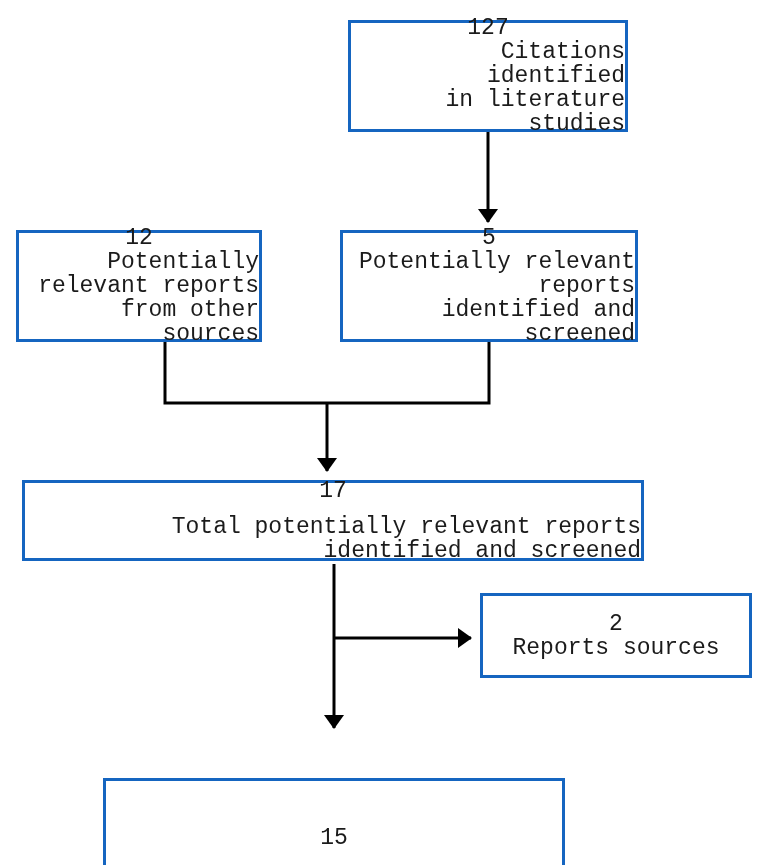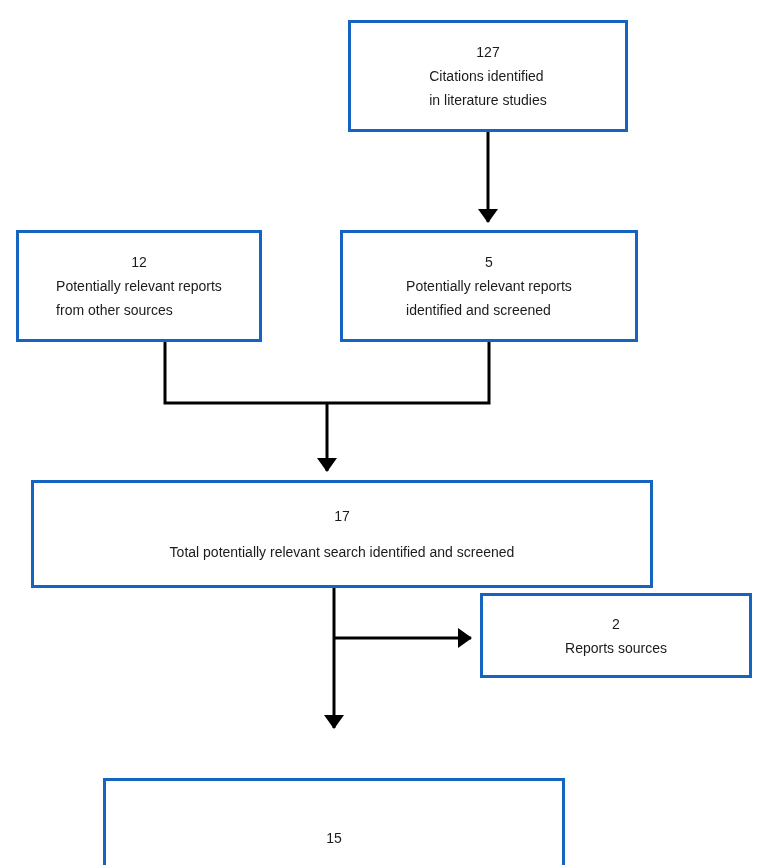--- a/index.html
+++ b/index.html
@@ -23,35 +23,36 @@
   }
   .flow-box {
     position: absolute;
     box-sizing: border-box;
     border: 3px solid #1565C0;
     background: #ffffff;
     display: flex;
     flex-direction: column;
     align-items: center;
     justify-content: center;
-    text-align: left;
+    text-align: right;
     color: #1b1b1b;
-    font-size: 14px;
+    font-size: 23px;
     line-height: 24px;
+    font-family: Liberation Mono, monospace;
   }
   .flow-box .count {
     white-space: pre-line;
   }
   .flow-box .label {
     white-space: pre-line;
   }
   .box-citations { left: 348px; top: 20px;  width: 280px; height: 112px; }
   .box-other     { left: 16px;  top: 230px; width: 246px; height: 112px; }
   .box-screened  { left: 340px; top: 230px; width: 298px; height: 112px; }
-  .box-total     { left: 31px;  top: 480px; width: 622px; height: 108px; gap: 12px;  }
+  .box-total     { left: 22px;  top: 480px; width: 622px; height: 81px; gap: 12px;  }
   .box-excluded  { left: 480px; top: 593px; width: 272px; height: 85px;  }
   .box-included  { left: 103px; top: 778px; width: 462px; height: 120px; }
 </style>
 </head>
 <body>
 
 <div class="canvas">
 
   <svg class="connector-layer" viewBox="0 0 765 865" xmlns="http://www.w3.org/2000/svg">
     <defs>
@@ -83,21 +84,21 @@
   </div>
 
   <div class="flow-box box-screened">
     <div class="count">5</div>
     <div class="label">Potentially relevant reports
 identified and screened</div>
   </div>
 
   <div class="flow-box box-total">
     <div class="count">17</div>
-    <div class="label">Total potentially relevant search identified and screened</div>
+    <div class="label">Total potentially relevant reports identified and screened</div>
   </div>
 
   <div class="flow-box box-excluded">
     <div class="count">2</div>
     <div class="label">Reports sources</div>
   </div>
 
   <div class="flow-box box-included">
     <div class="count">15</div>
   </div>

